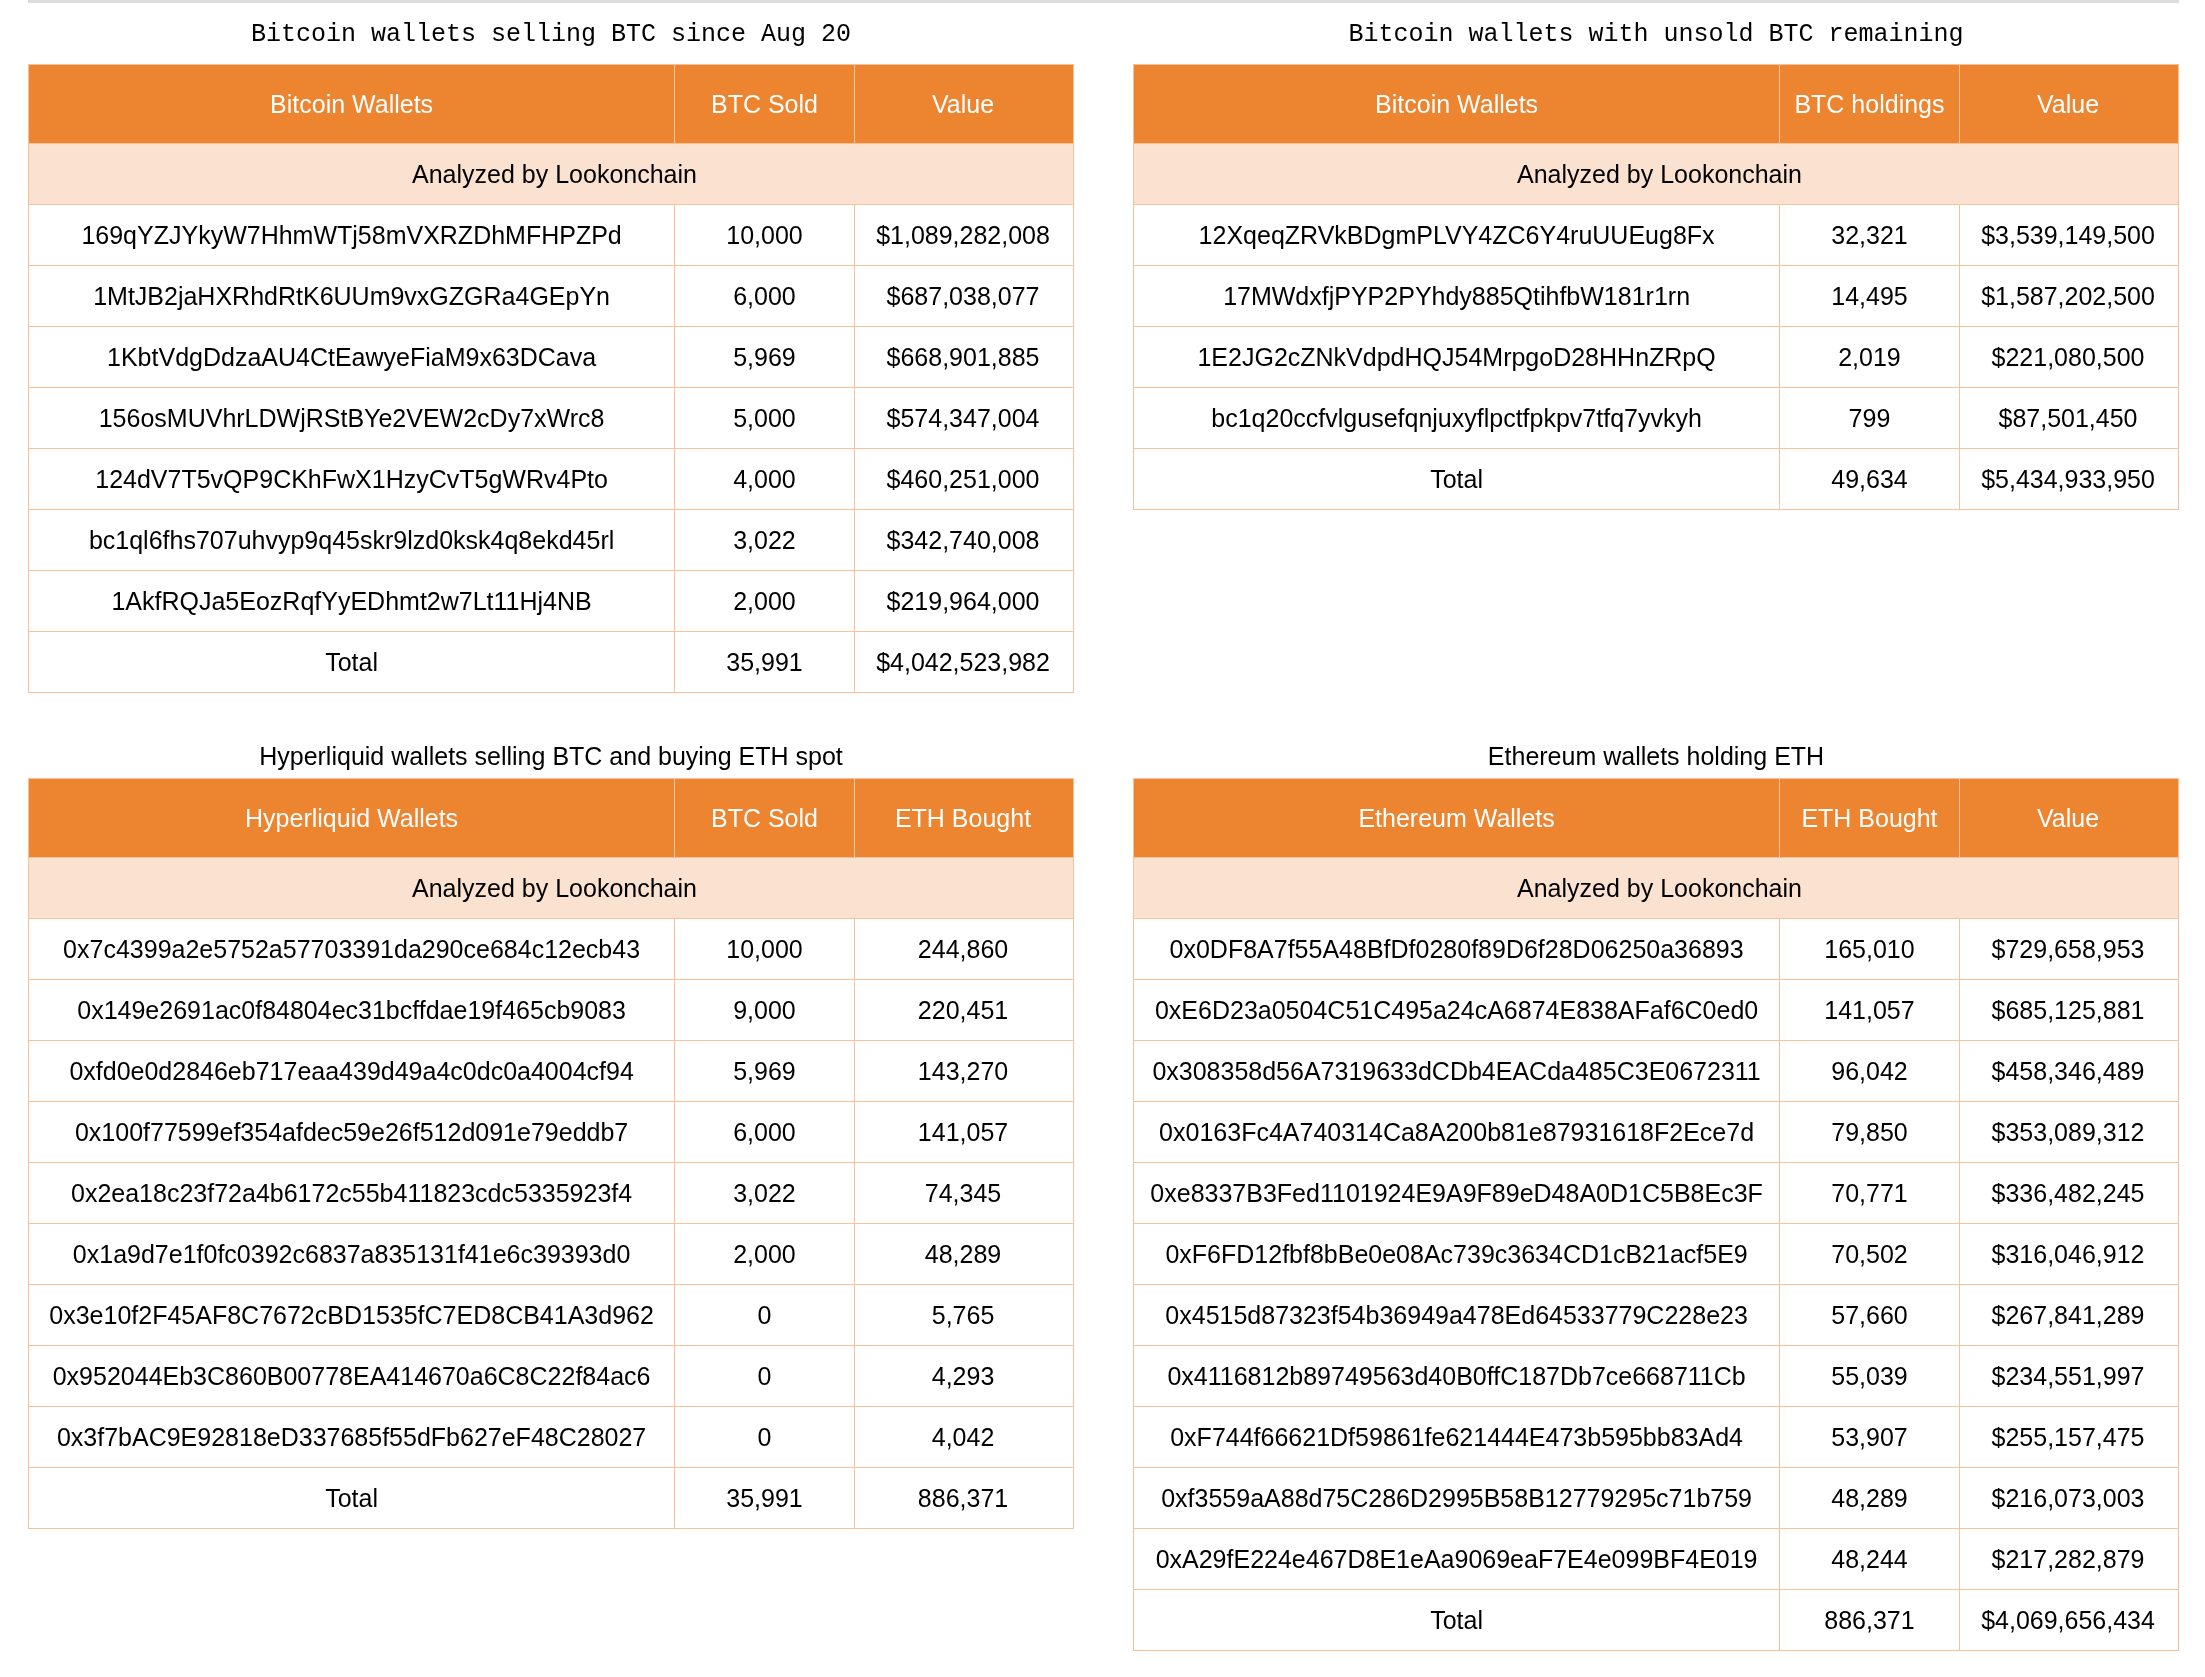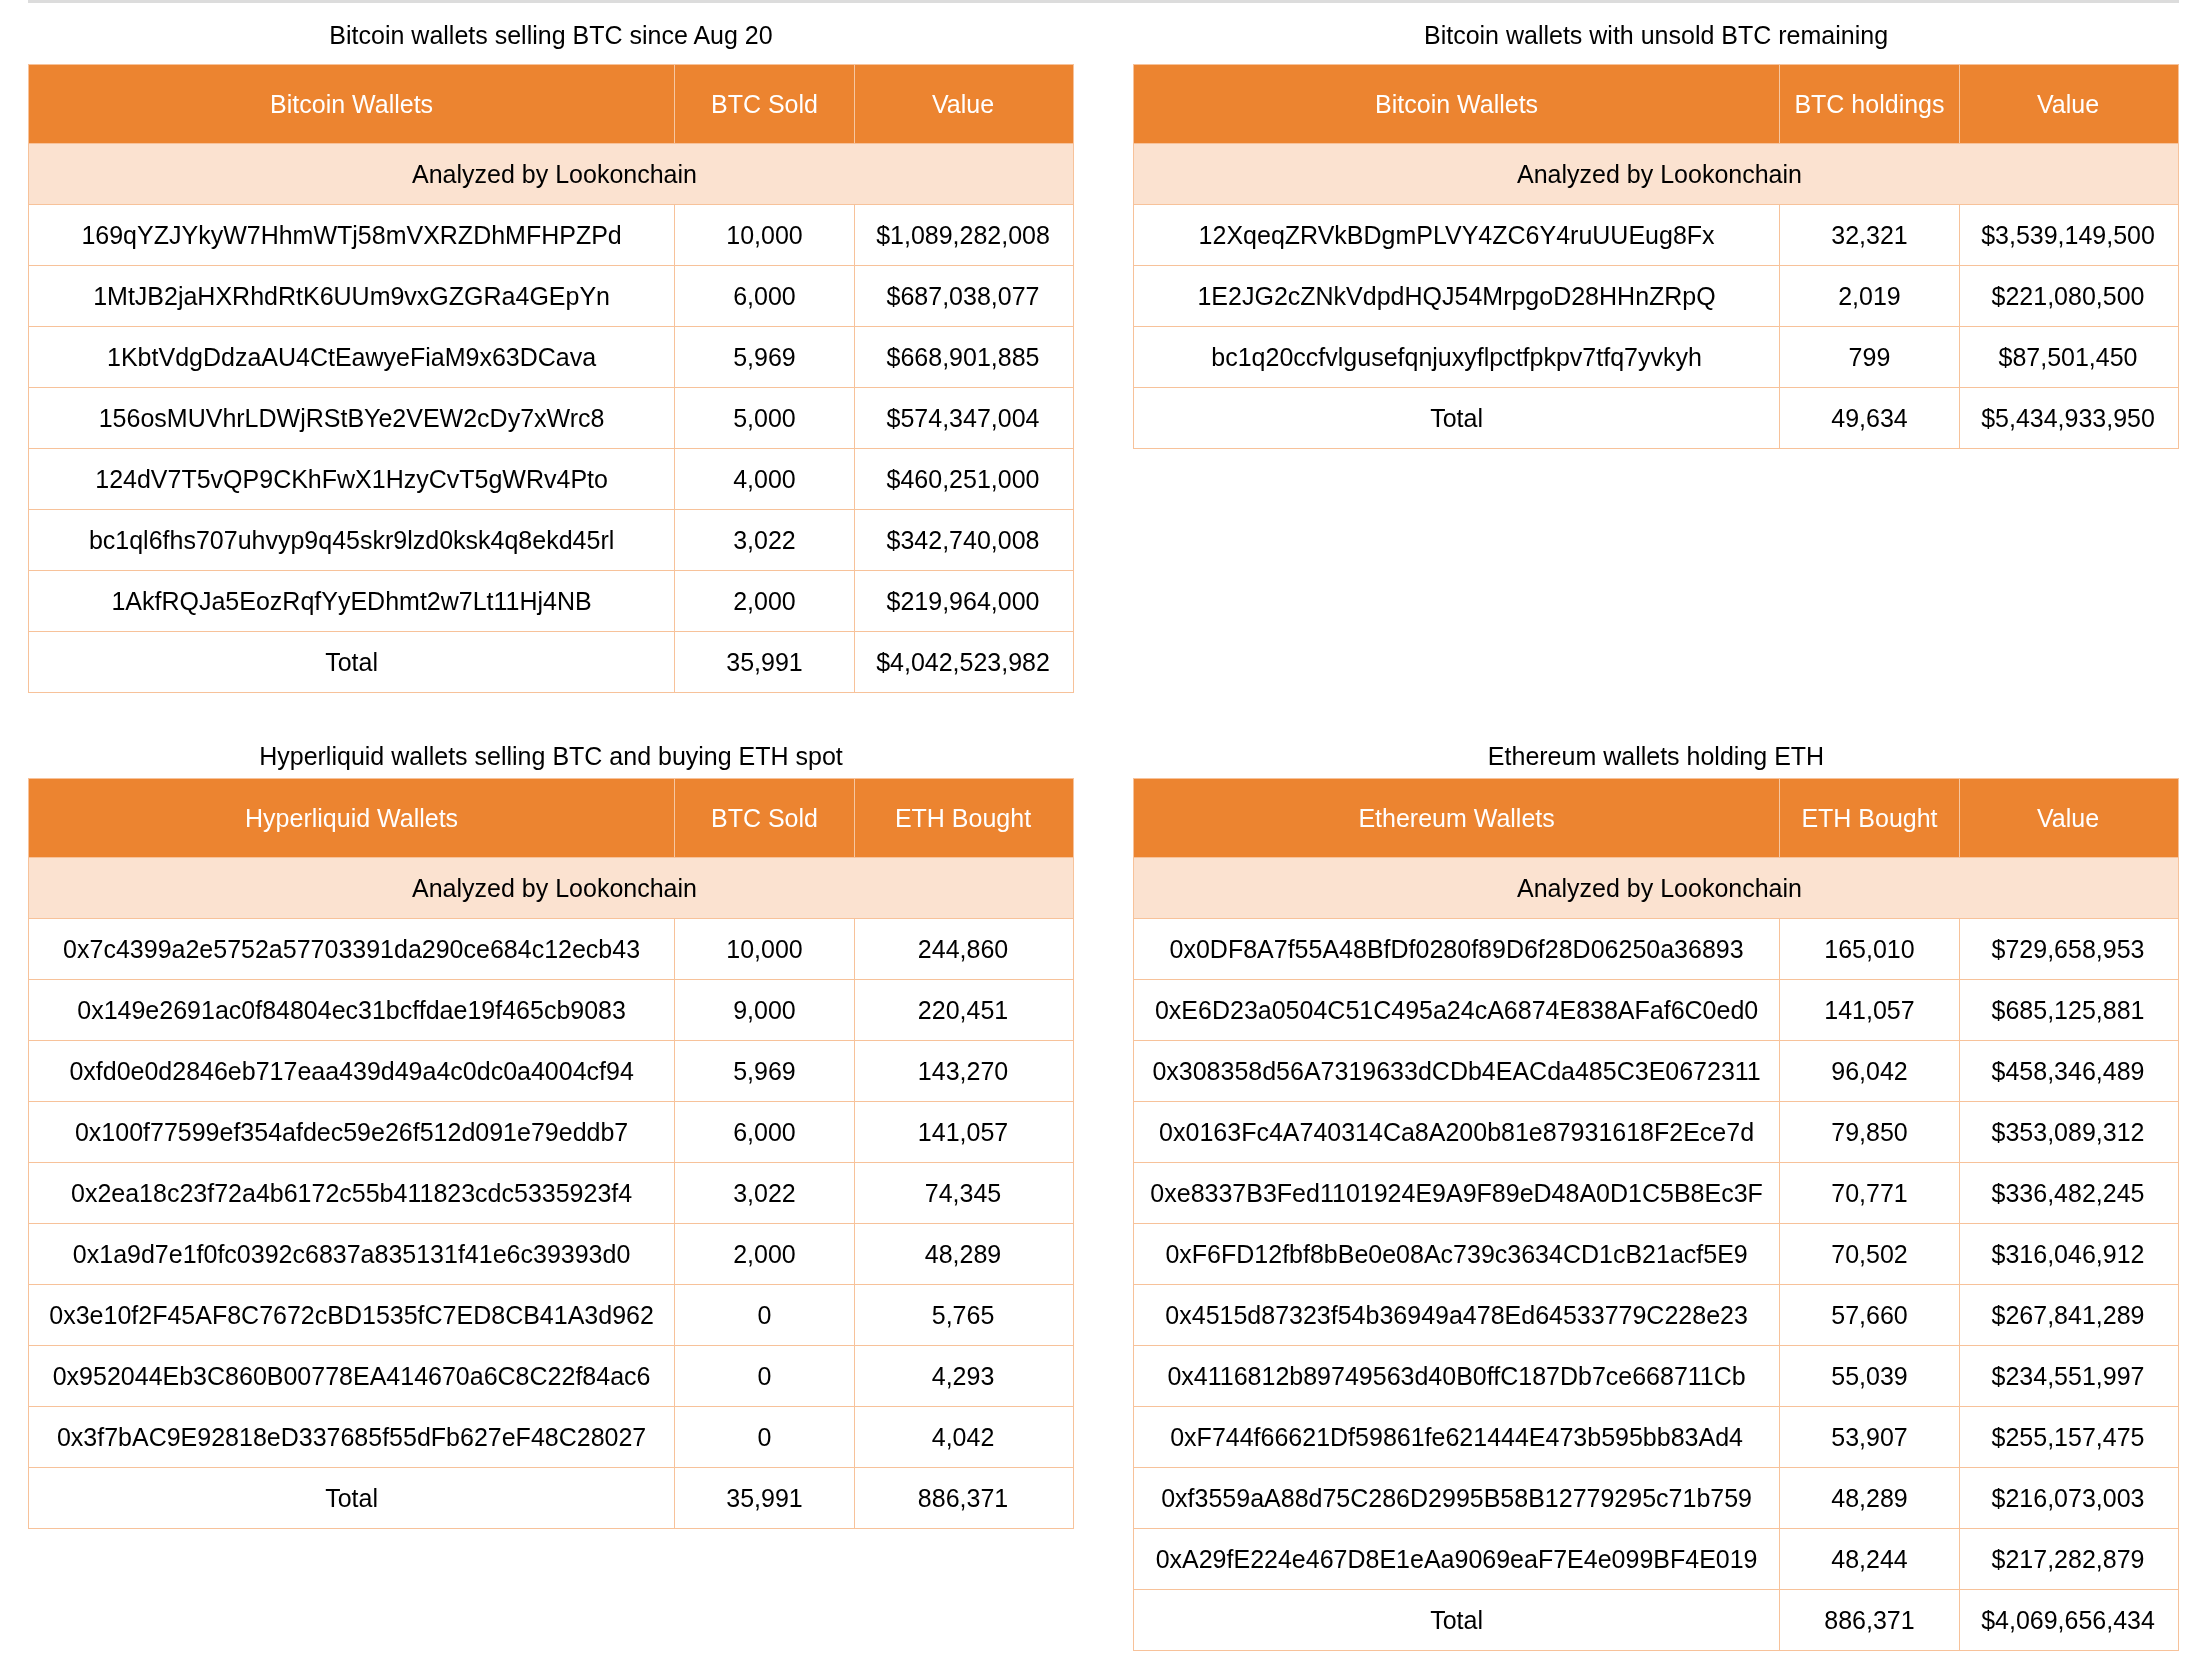--- a/index.html
+++ b/index.html
@@ -26,21 +26,21 @@
   .sec { position: absolute; top: 0; width: 1046px; height: 1678px; }
   .sec-left  { left: 28px; }
   .sec-right { left: 1133px; }
   .tbl-title {
     position: absolute; left: 0; right: 0;
     text-align: center;
     font-size: 25px; line-height: 38px;
     color: #000;
     white-space: nowrap;
   }
-  .title-top    { top: 16px; }
+  .title-top    { top: 16px; font-family: Liberation Mono, monospace; }
   .title-bottom { top: 737px; }
   .tbl {
     position: absolute; left: 0; right: 0;
     border: 1.6px solid var(--border);
     background: #fff;
   }
   .tbl-top    { top: 64px; }
   .tbl-bottom { top: 778px; }
   .row { display: flex; width: 100%; height: 61px; }
   .row + .row { border-top: 1.6px solid var(--border); }
@@ -131,20 +131,25 @@
       </div>
       <div class="row sub-row">
         <div class="cell cfull">Analyzed by Lookonchain</div>
       </div>
       <div class="row">
         <div class="cell c0">12XqeqZRVkBDgmPLVY4ZC6Y4ruUUEug8Fx</div>
         <div class="cell c1">32,321</div>
         <div class="cell c2">$3,539,149,500</div>
       </div>
       <div class="row">
+        <div class="cell c0">17MWdxfjPYP2PYhdy885QtihfbW181r1rn</div>
+        <div class="cell c1">14,495</div>
+        <div class="cell c2">$1,587,202,500</div>
+      </div>
+      <div class="row">
         <div class="cell c0">1E2JG2cZNkVdpdHQJ54MrpgoD28HHnZRpQ</div>
         <div class="cell c1">2,019</div>
         <div class="cell c2">$221,080,500</div>
       </div>
       <div class="row">
         <div class="cell c0">bc1q20ccfvlgusefqnjuxyflpctfpkpv7tfq7yvkyh</div>
         <div class="cell c1">799</div>
         <div class="cell c2">$87,501,450</div>
       </div>
       <div class="row total-row">

